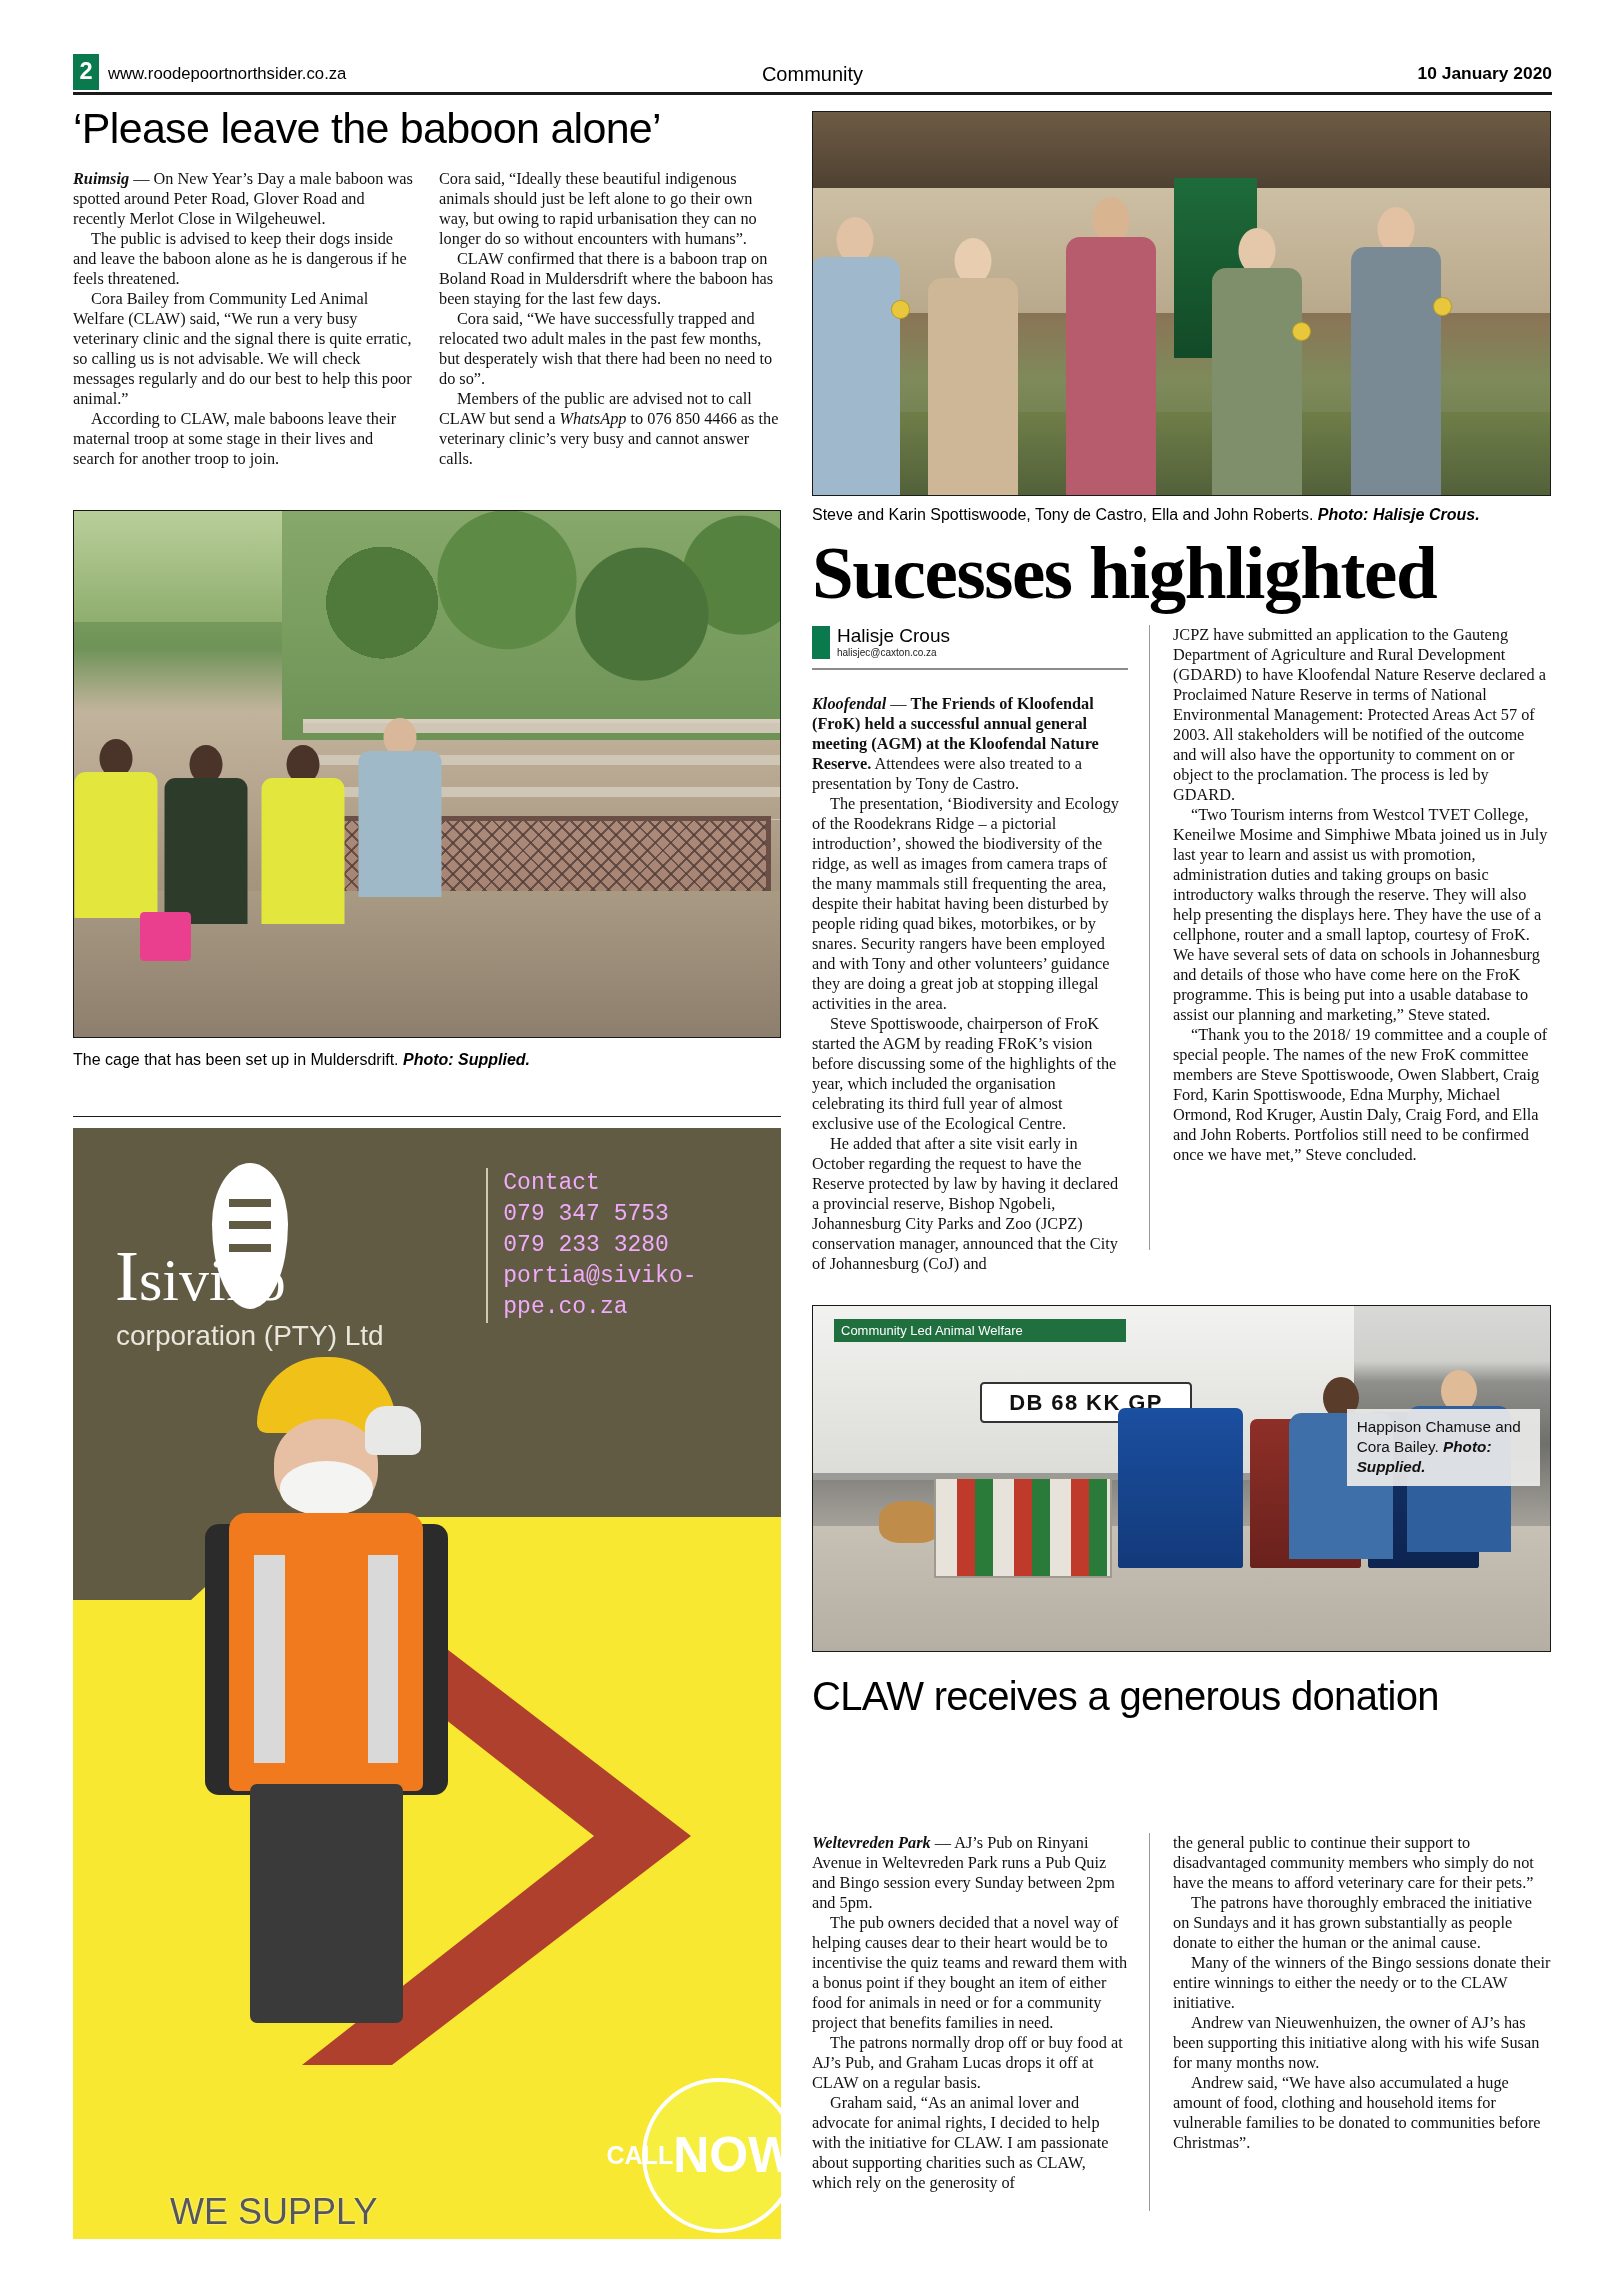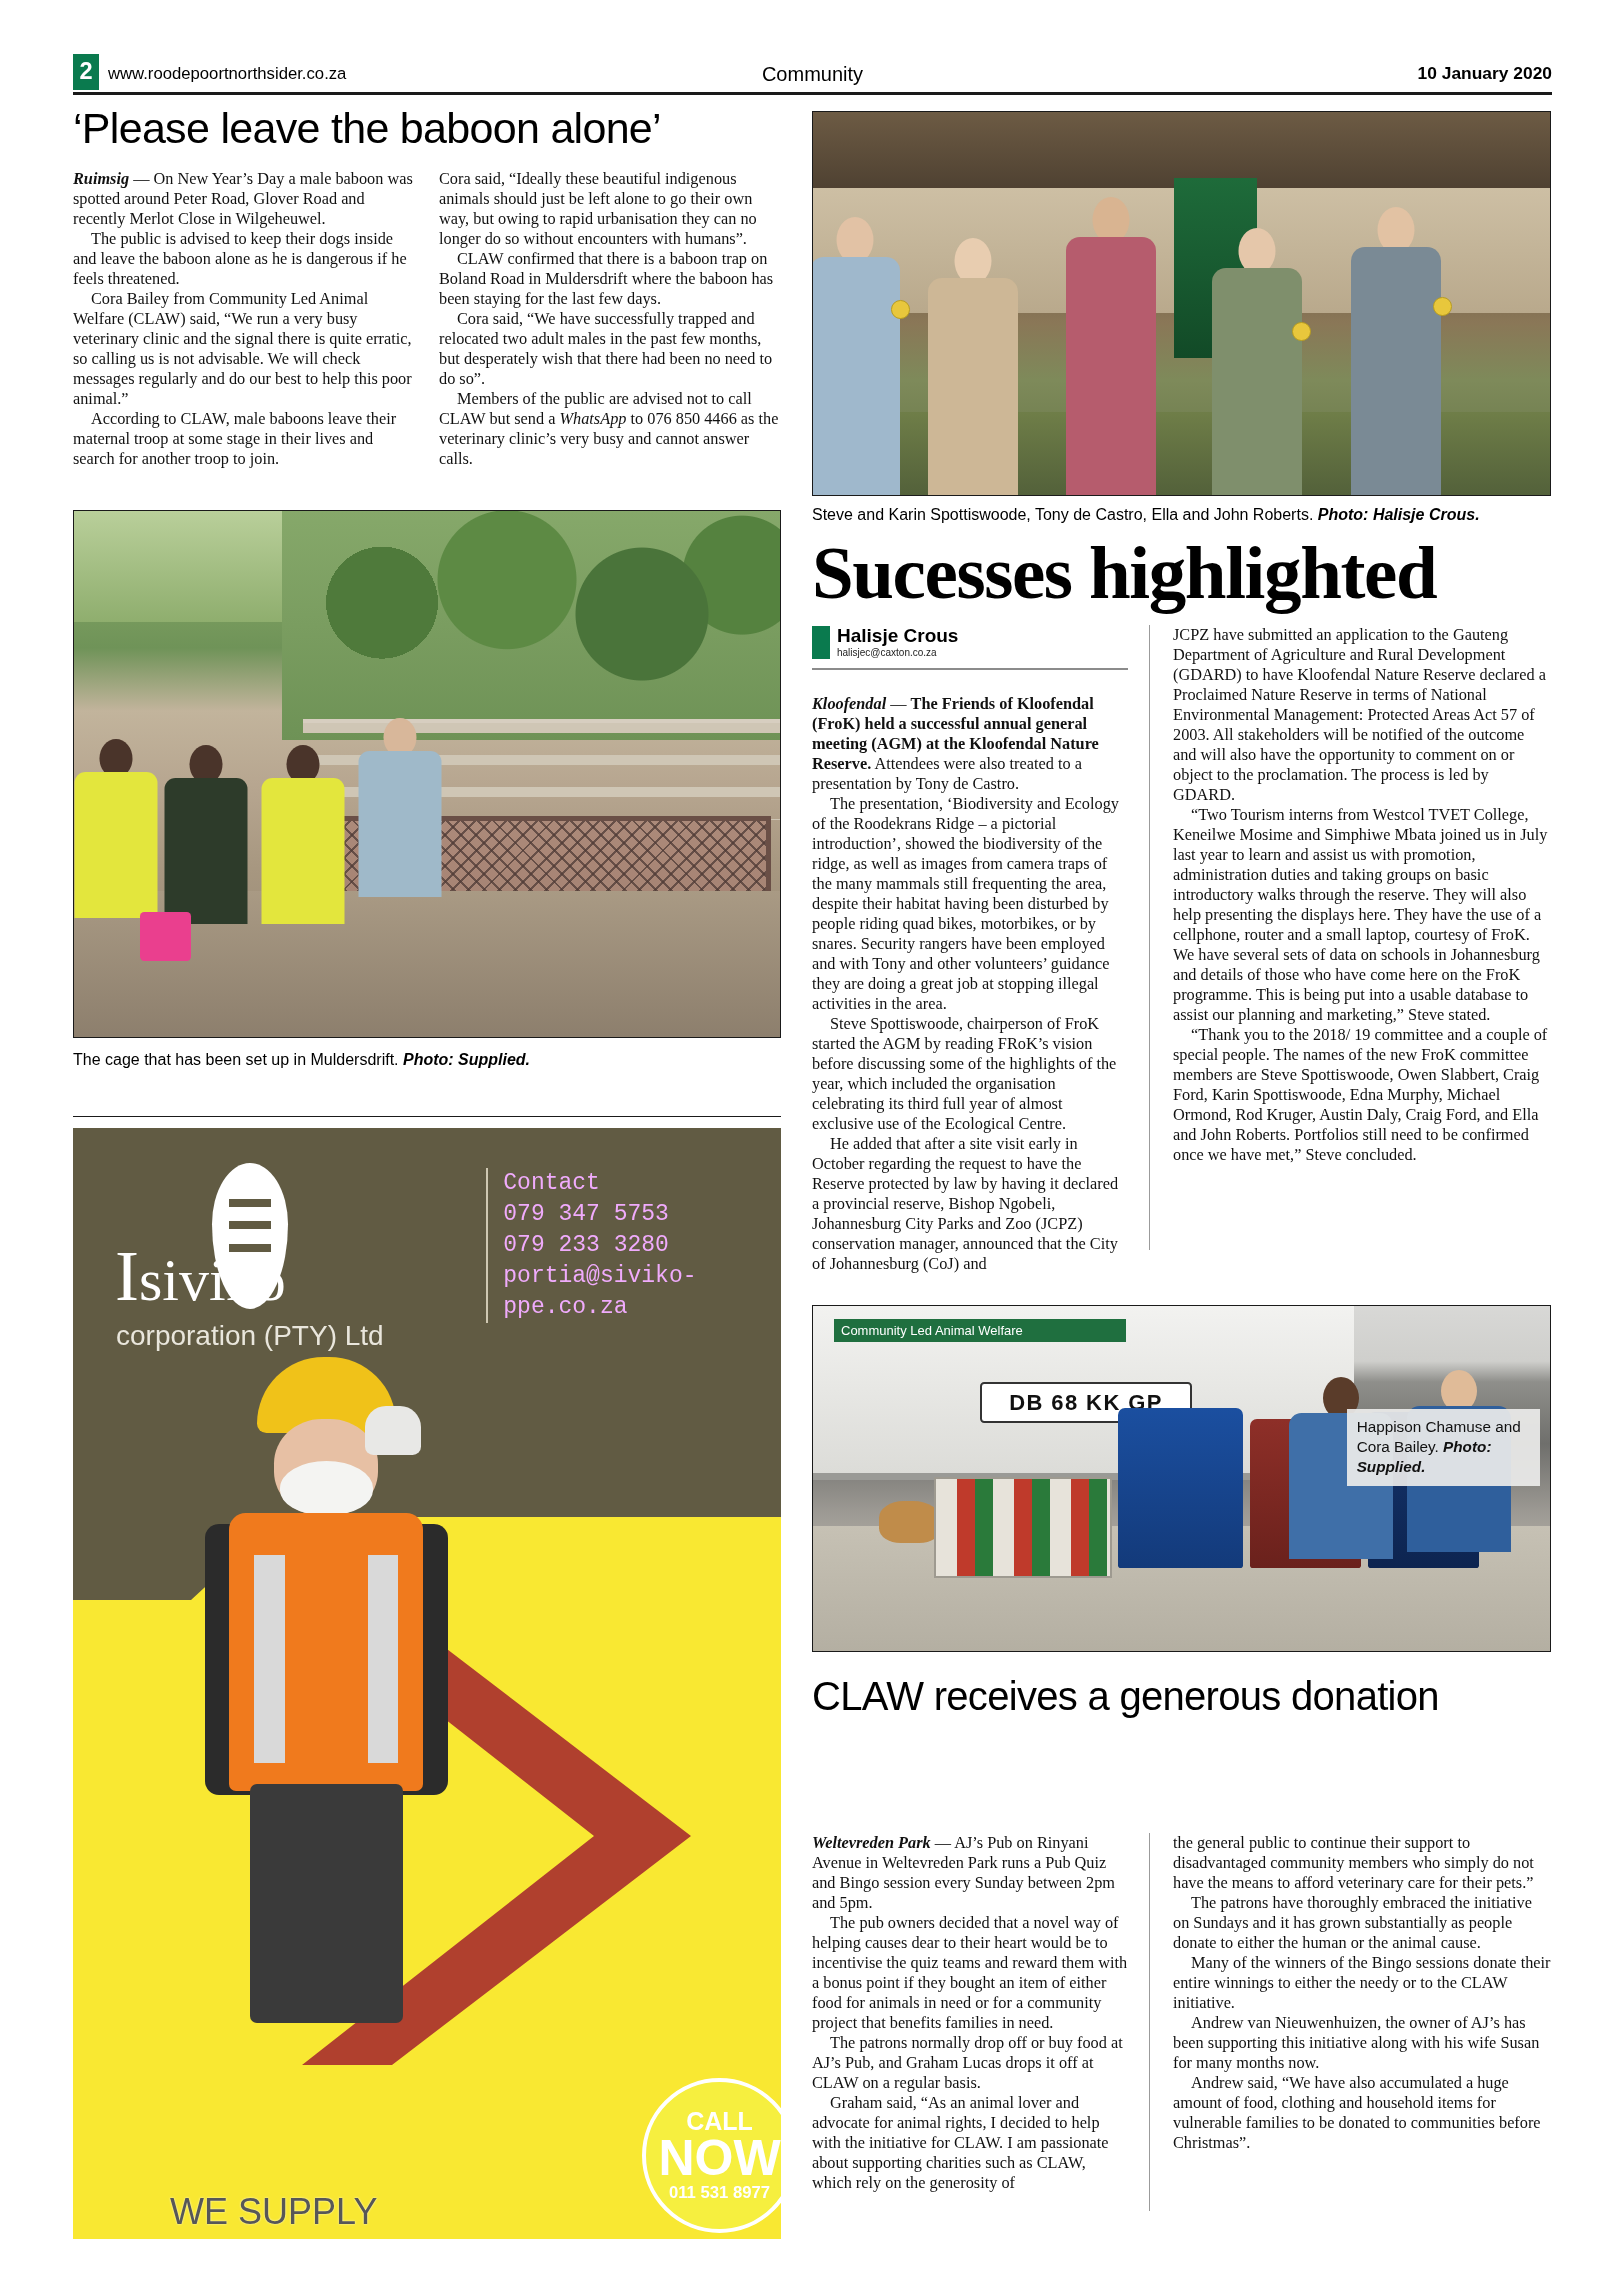--- a/index.html
+++ b/index.html
@@ -198,21 +198,21 @@
     font-family:"Liberation Sans", sans-serif;
     font-size:15.3px; line-height:20px; color:#111; padding:8.3px 9.7px;
   }
   .inset-caption b { font-style:italic; font-weight:700; }
 
   
   .byline { position:absolute; }
   .byline .swatch { position:absolute; left:0; top:1.4px; width:18px; height:33px; background:#0a7a4e; }
   .byline .name {
     position:absolute; left:25px; top:0;
-    font-family:"Liberation Sans", sans-serif; font-weight:700; font-size:19px;
+    font-family:"Liberation Sans", sans-serif; font-weight:400; font-size:19px;
   }
   .byline .email {
     position:absolute; left:25px; top:22px;
     font-family:"Liberation Sans", sans-serif; font-size:10px; color:#222;
   }
   .byline .rule { position:absolute; left:0; top:43px; width:316px; height:2.1px; background:#8b8b8b; }
 
   
   #ad {
     position:absolute; left:73px; top:1128px; width:708px; height:1111px;
@@ -247,21 +247,21 @@
   }
   #ad .contact {
     position:absolute; left:413px; top:40px;
     border-left:2.1px solid #cfc8b2; padding-left:15.3px;
     color:#f0abfc; font-family:Liberation Mono, monospace;
     font-size:23px; line-height:31px;
   }
   .call-circle {
     position:absolute; left:569px; top:950px; width:147px; height:147px;
     background:#f6ef3f; border:4.2px solid #fff; border-radius:50%;
-    display:flex; flex-direction:column; align-items:center; justify-content:center;
+    display:flex; align-items:center; justify-content:center;
     color:#fff; font-family:"Liberation Sans", sans-serif; text-align:center;
     z-index:6;
   }
   .call-circle .c1 { font-size:25px; font-weight:700; line-height:1; }
   .call-circle .c2 { font-size:50px; font-weight:700; line-height:1; margin-top:-1.4px; }
   .call-circle .c3 { font-size:16.7px; font-weight:700; line-height:1; margin-top:2.8px; }
   #ad .supply-text {
     position:absolute; left:97px; top:1062px;
     color:#575757; font-family:"Liberation Sans", sans-serif;
     font-size:36px; line-height:44px; z-index:5;

